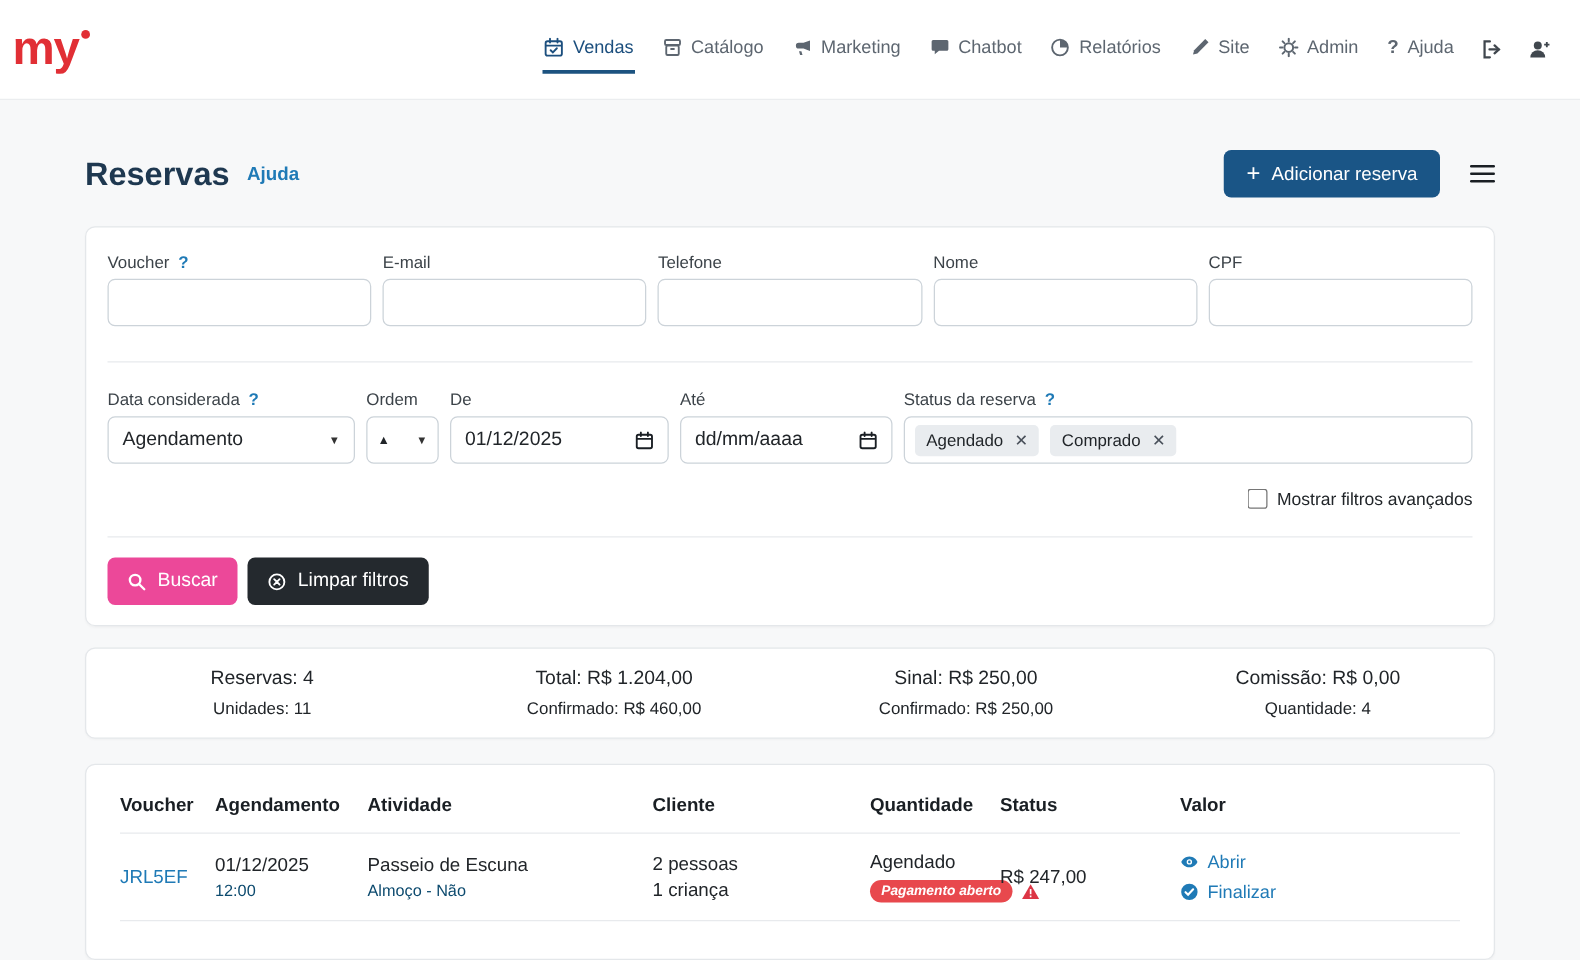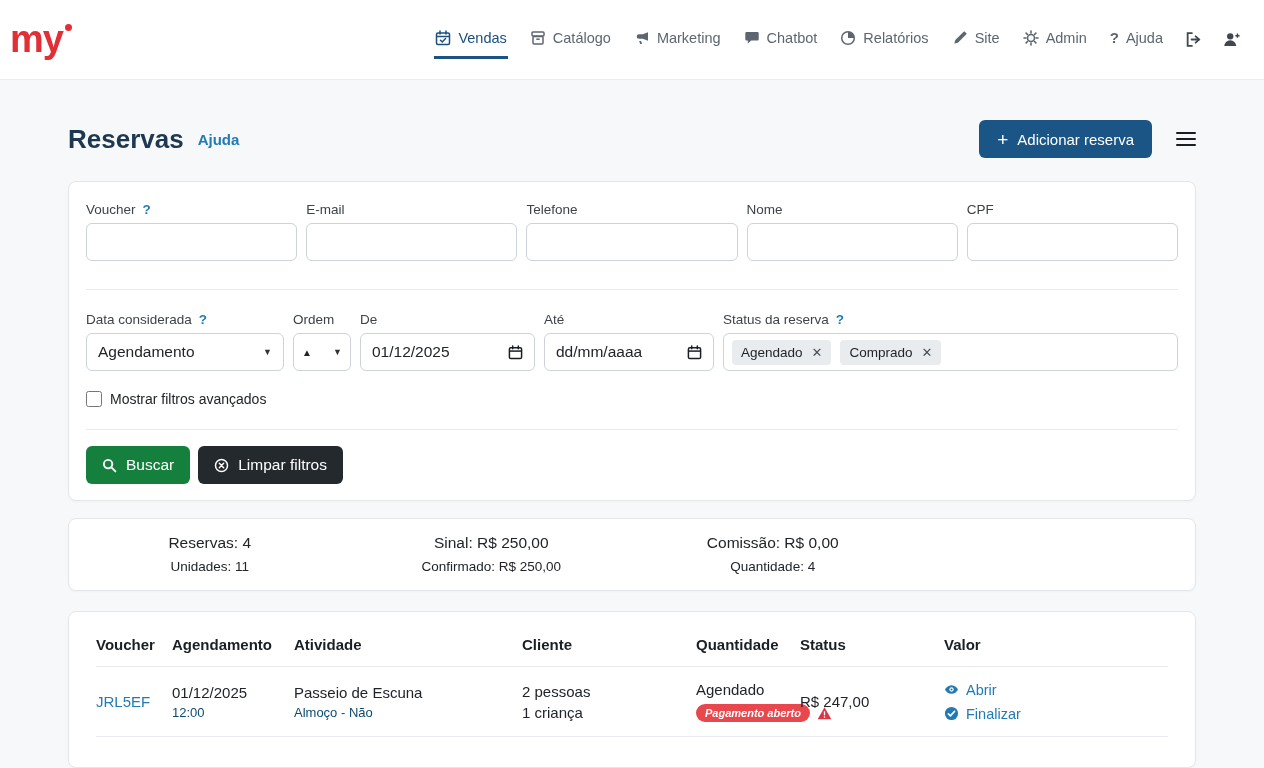--- a/index.html
+++ b/index.html
@@ -71,28 +71,28 @@
   .datebox svg { width: 15px; height: 15px; color: #1a1f24; }
   .statusbox {
     flex: 1; min-height: 38px; border: 1px solid #ccd3d9; border-radius: 6px; background: #fff;
     display: flex; align-items: center; gap: 9px; padding: 0 8px;
   }
   .chip {
     background: #e9ecef; border-radius: 4px; padding: 5px 9px; font-size: 13.5px;
     display: flex; align-items: center; gap: 9px; color: #212529;
   }
   .chip-x { color: #49505a; font-size: 13px; cursor: pointer; line-height: 1; }
-  .check-row { display: flex; align-items: center; gap: 8px; margin-top: 20px; font-size: 14px; }
+  .check-row { display: flex; align-items: center; gap: 8px; margin-top: 20px; font-size: 14px; justify-content: flex-end; }
   .check-row input { width: 16px; height: 16px; }
   .btn-row { display: flex; gap: 8px; margin-top: 0; }
   .btn {
     height: 38px; border: none; border-radius: 6px; color: #fff; font-size: 15.5px;
     font-family: inherit; display: flex; align-items: center; gap: 9px; padding: 0 16px; cursor: pointer;
   }
-  .btn-primary { background: #15803d; }
+  .btn-primary { background: #ec4899; }
   .btn-dark { background: #24292e; }
   .btn svg { width: 15px; height: 15px; }
 
   
   .summary-card { margin-top: 17px; padding: 15px 0 16px; display: grid; grid-template-columns: repeat(4, 1fr); }
   .sum-col { text-align: center; }
   .sum-l1 { font-size: 15.5px; margin-bottom: 7px; }
   .sum-l2 { font-size: 13.5px; }
 
   
@@ -361,20 +361,24 @@
       </button>
     </div>
   </section>
 
   <section class="card summary-card">
     <div class="sum-col">
       <div class="sum-l1">Reservas: 4</div>
       <div class="sum-l2">Unidades: 11</div>
     </div>
     <div class="sum-col">
+      <div class="sum-l1">Total: R$ 1.204,00</div>
+      <div class="sum-l2">Confirmado: R$ 460,00</div>
+    </div>
+    <div class="sum-col">
       <div class="sum-l1">Sinal: R$ 250,00</div>
       <div class="sum-l2">Confirmado: R$ 250,00</div>
     </div>
     <div class="sum-col">
       <div class="sum-l1">Comissão: R$ 0,00</div>
       <div class="sum-l2">Quantidade: 4</div>
     </div>
   </section>
 
   <section class="card table-card">

